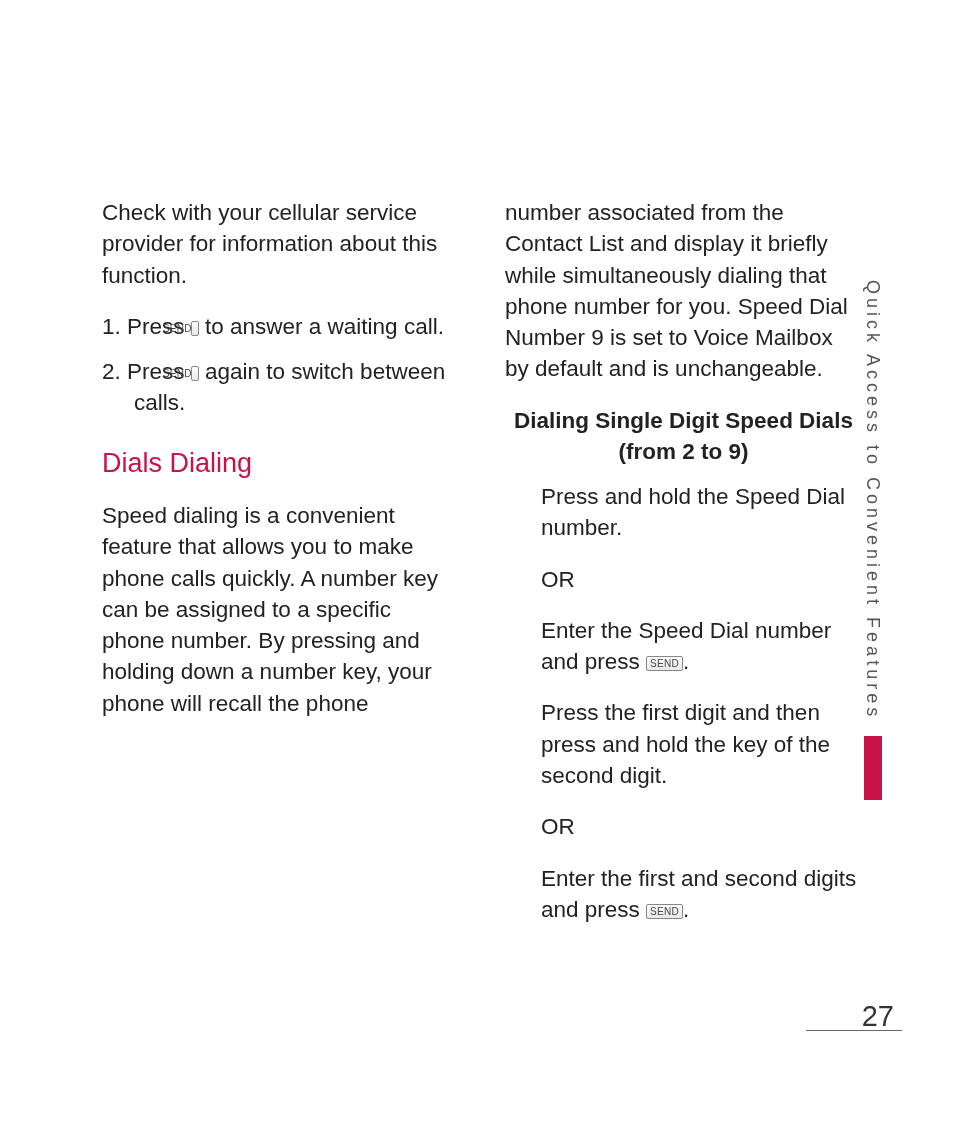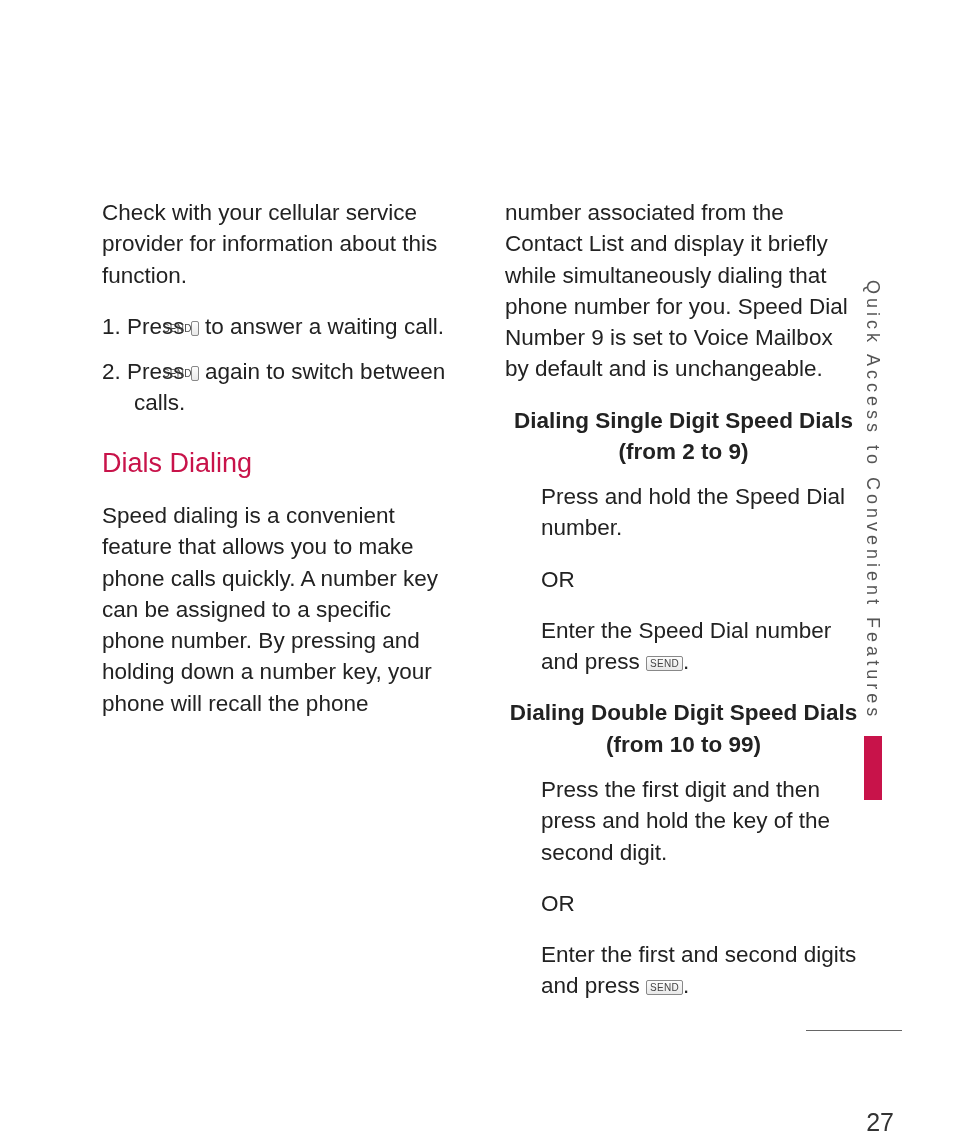--- a/index.html
+++ b/index.html
@@ -51,22 +51,22 @@
   .hr {
     position: absolute;
     right: 52px;
     top: 1030px;
     width: 96px;
     border-top: 1px solid #666;
   }
   .pagenum {
     position: absolute;
     right: 60px;
-    top: 1108px;
-    font-size: 25px;
+    top: 1000px;
+    font-size: 29px;
     color: #333;
     font-family: "Optima", "Segoe UI", sans-serif;
   }
 </style>
 </head>
 <body>
 
 <div class="page">
 
   <div class="cols">
@@ -91,21 +91,20 @@
     <div class="col">
       <div class="para">number associated from the Contact List and display it briefly while simultaneously dialing that phone number for you. Speed Dial Number 9 is set to Voice Mailbox by default and is unchangeable.</div>
 
       <div class="bold">Dialing Single Digit Speed Dials (from 2 to 9)</div>
       <div class="sub">Press and hold the Speed Dial number.</div>
       <div class="sub">OR</div>
       <div class="sub">
         <span>Enter the Speed Dial number and press </span><span class="send-key">SEND</span><span>.</span>
       </div>
 
-      <div class="bold">Dialing Double Digit Speed Dials (from 10 to 99)</div>
       <div class="sub">Press the first digit and then press and hold the key of the second digit.</div>
       <div class="sub">OR</div>
       <div class="sub">
         <span>Enter the first and second digits and press </span><span class="send-key">SEND</span><span>.</span>
       </div>
     </div>
 
   </div>
 
   <div class="side-tab">

